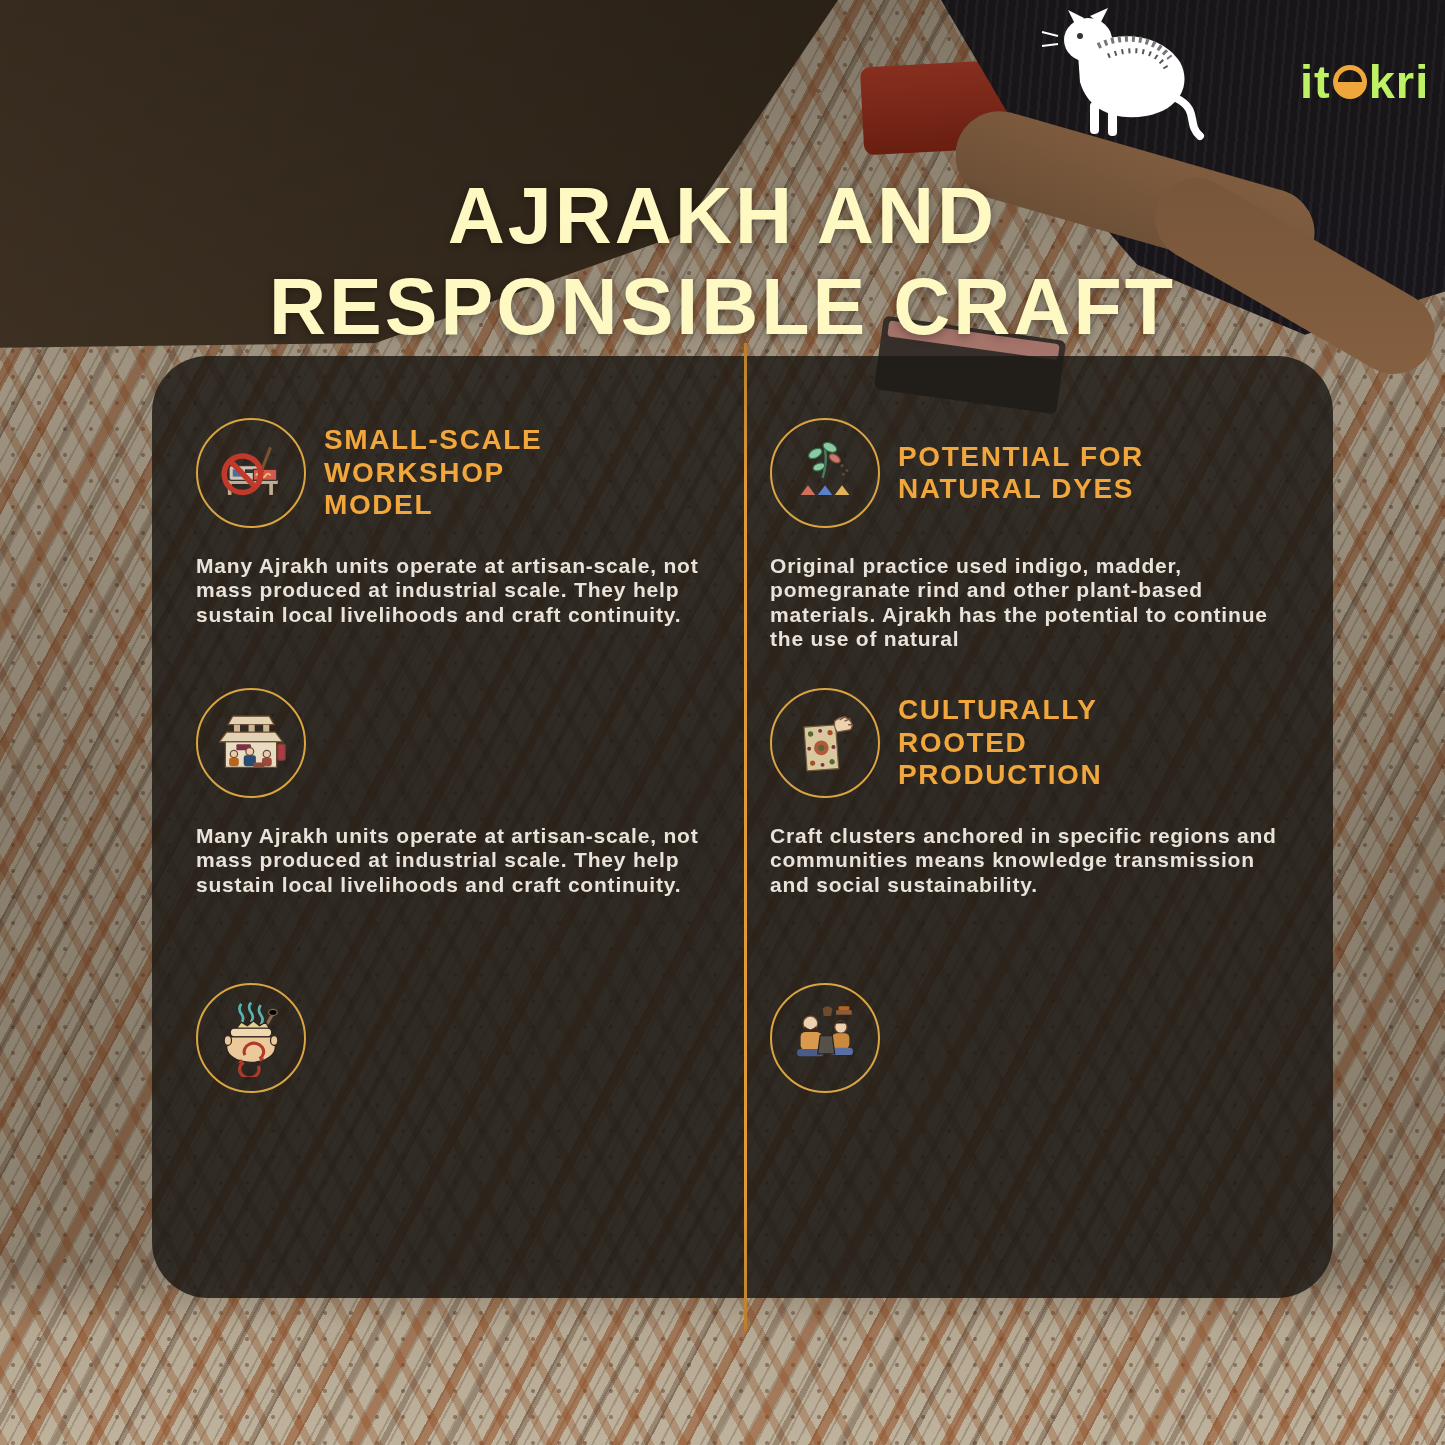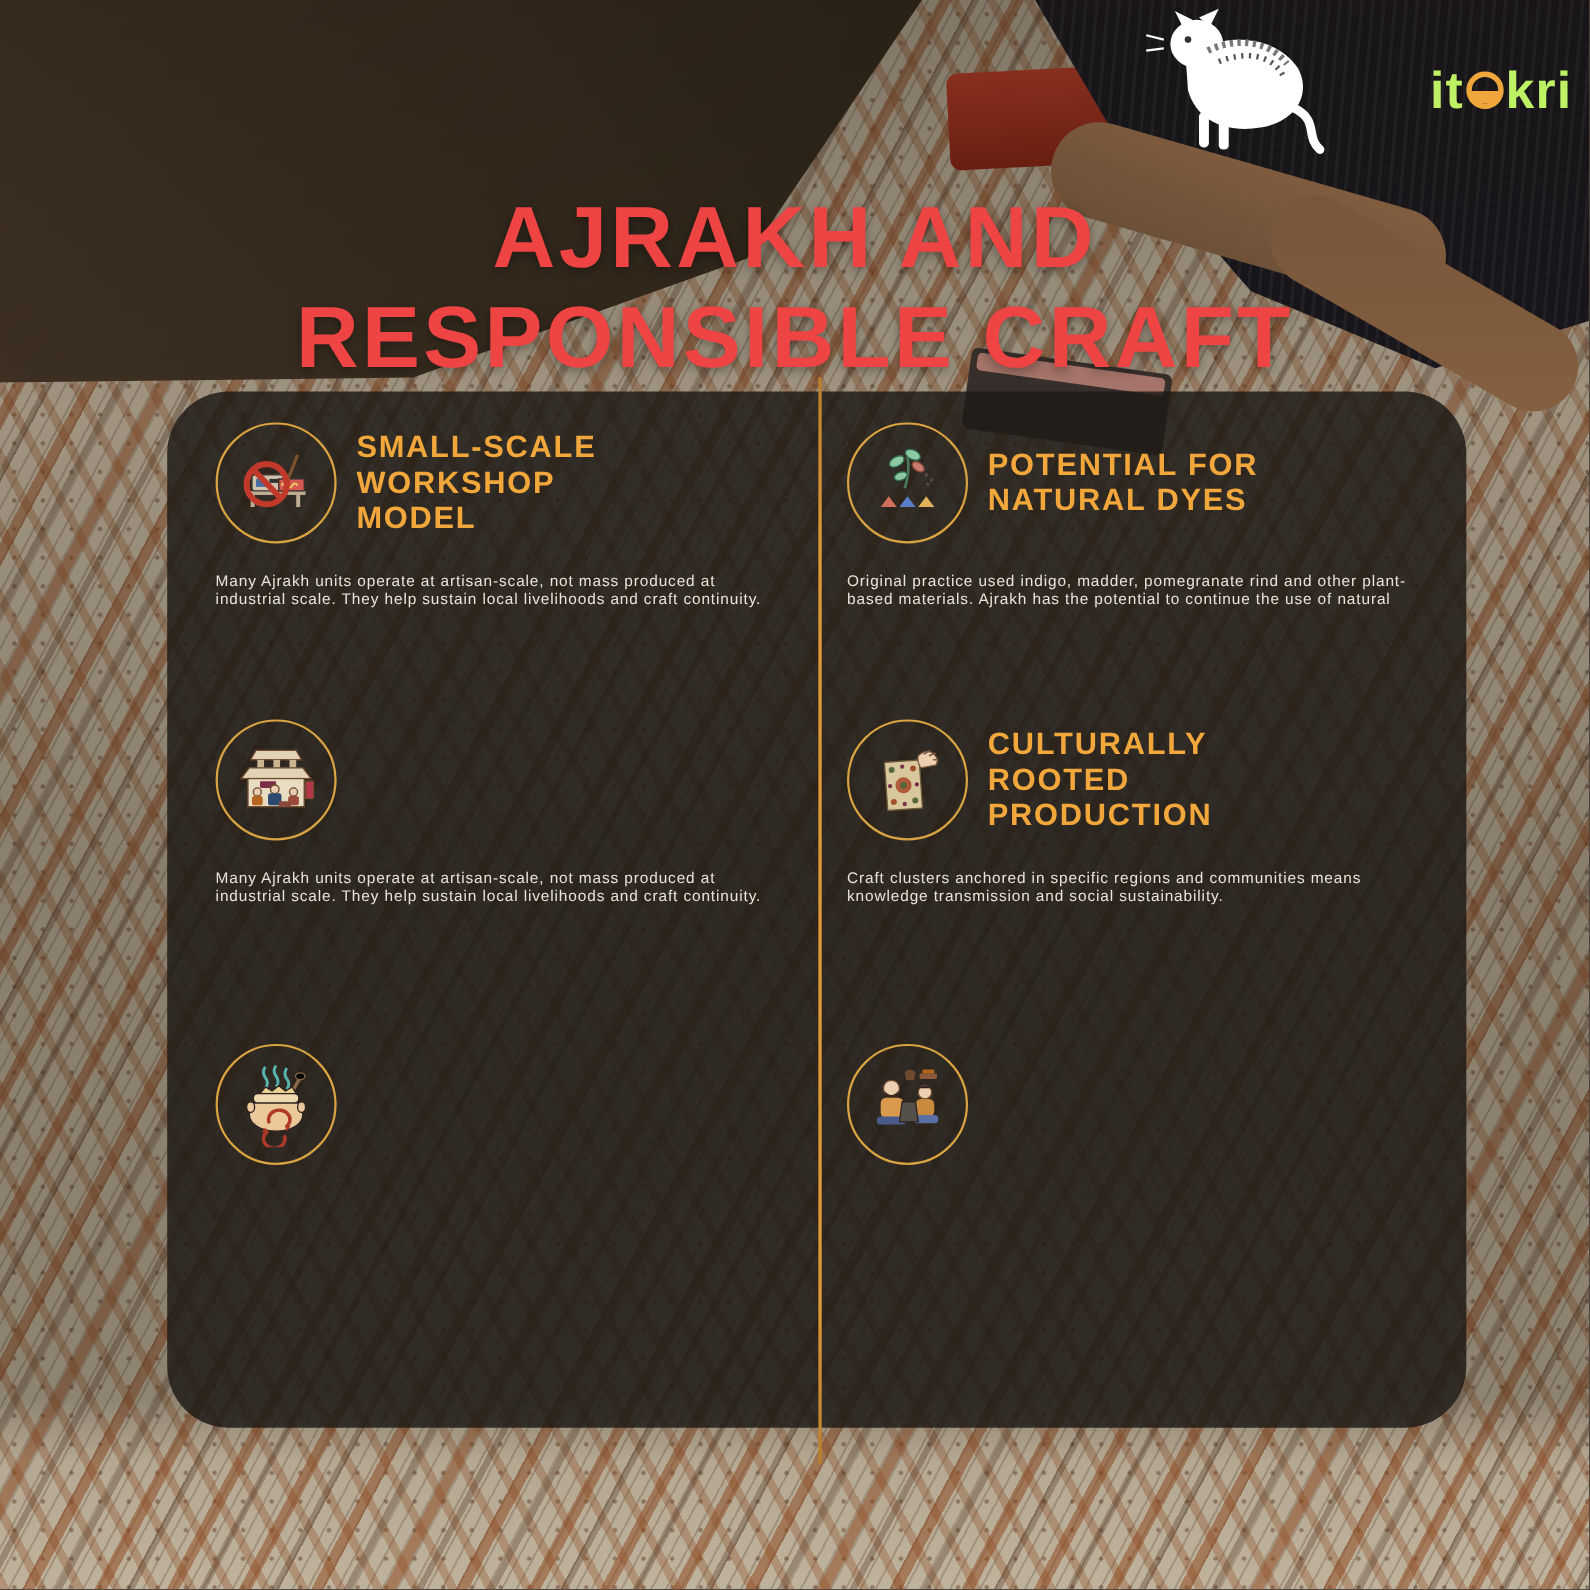--- a/index.html
+++ b/index.html
@@ -31,56 +31,56 @@
     background:#3f3733;transform:rotate(8deg);z-index:1;}
   .photo-block .block-top{position:absolute;left:6px;top:4px;right:6px;height:16px;border-radius:4px;background:#cf9186;}
   .photo-wall{position:absolute;left:0;top:0;width:100%;height:470px;z-index:1;
     clip-path:polygon(0 0,58% 0,47% 50%,26% 73%,0 74%);
     background:linear-gradient(105deg,#4a3b2b 0%,#342a1d 55%,#241c12 100%);}
   .bg-shade{position:absolute;inset:0;z-index:2;pointer-events:none;
     background:linear-gradient(180deg, rgba(25,18,12,.40) 0%, rgba(25,18,12,.22) 26%, rgba(30,22,15,.36) 55%, rgba(30,22,15,.33) 88%, rgba(30,22,15,.10) 92%, rgba(30,22,15,.04) 100%);}
   
   .title{
     position:absolute;left:0;right:0;top:118px;z-index:5;text-align:center;
-    color:#ef4444;font-size:79px;font-weight:700;line-height:1.15;letter-spacing:3px;
+    color:#fef9c3;font-size:79px;font-weight:700;line-height:1.15;letter-spacing:3px;
     white-space:pre-line;text-shadow:0 2px 10px rgba(0,0,0,.35);
   }
   .cat{position:absolute;left:1038px;top:6px;width:200px;height:140px;z-index:5;}
   .logo{position:absolute;left:1300px;top:54px;z-index:5;color:#bef264;
     font-size:47px;font-weight:700;letter-spacing:1px;display:flex;align-items:center;}
   .logo .logo-o{
     display:inline-block;width:34px;height:34px;border:5px solid #EFA63B;border-radius:50%;
     margin:0 2px;box-sizing:border-box;
     background:linear-gradient(180deg, rgba(0,0,0,0) 0 52%, #EFA63B 52% 100%);
   }
   
   .panel{
     position:absolute;left:152px;top:356px;width:1181px;height:942px;z-index:3;
     background:rgba(30,26,22,.84);border-radius:56px;
     display:grid;grid-template-columns:1fr 1fr;column-gap:54px;
-    padding:28px 43px 0 44px;box-sizing:border-box;
+    padding:62px 43px 0 44px;box-sizing:border-box;
   }
   .divider{position:absolute;left:744px;top:343px;width:3px;height:988px;z-index:4;
     background:linear-gradient(180deg,#b97f2c,#E09A3A 15%,#E09A3A 85%,#b97f2c);}
   .col{display:flex;flex-direction:column;}
   .section{height:295px;box-sizing:border-box;}
   .col .section:first-child{height:270px;}
   .section-head{display:flex;align-items:center;gap:18px;}
   .icon-circle{
     flex:none;width:106px;height:106px;border:2px solid #D9A441;border-radius:50%;
     display:flex;align-items:center;justify-content:center;
   }
   .icon-circle svg{width:78px;height:78px;}
   .heading{
     color:#F1A73C;font-size:28px;font-weight:700;line-height:1.16;letter-spacing:1.6px;
     white-space:pre-line;
   }
   .body-text{
-    margin-top:26px;color:rgba(240,235,225,.96);font-size:14px;line-height:1.16;
-    letter-spacing:.8px;white-space:normal;
+    margin-top:26px;color:rgba(240,235,225,.96);font-size:21px;line-height:1.16;
+    letter-spacing:.8px;white-space:normal;font-weight:bold;
   }
 </style>
 </head>
 <body>
 
 <div class="page">
 
   <div class="bg-fabric"></div>
   <div class="photo-tray"></div>
   <div class="photo-person"></div>

